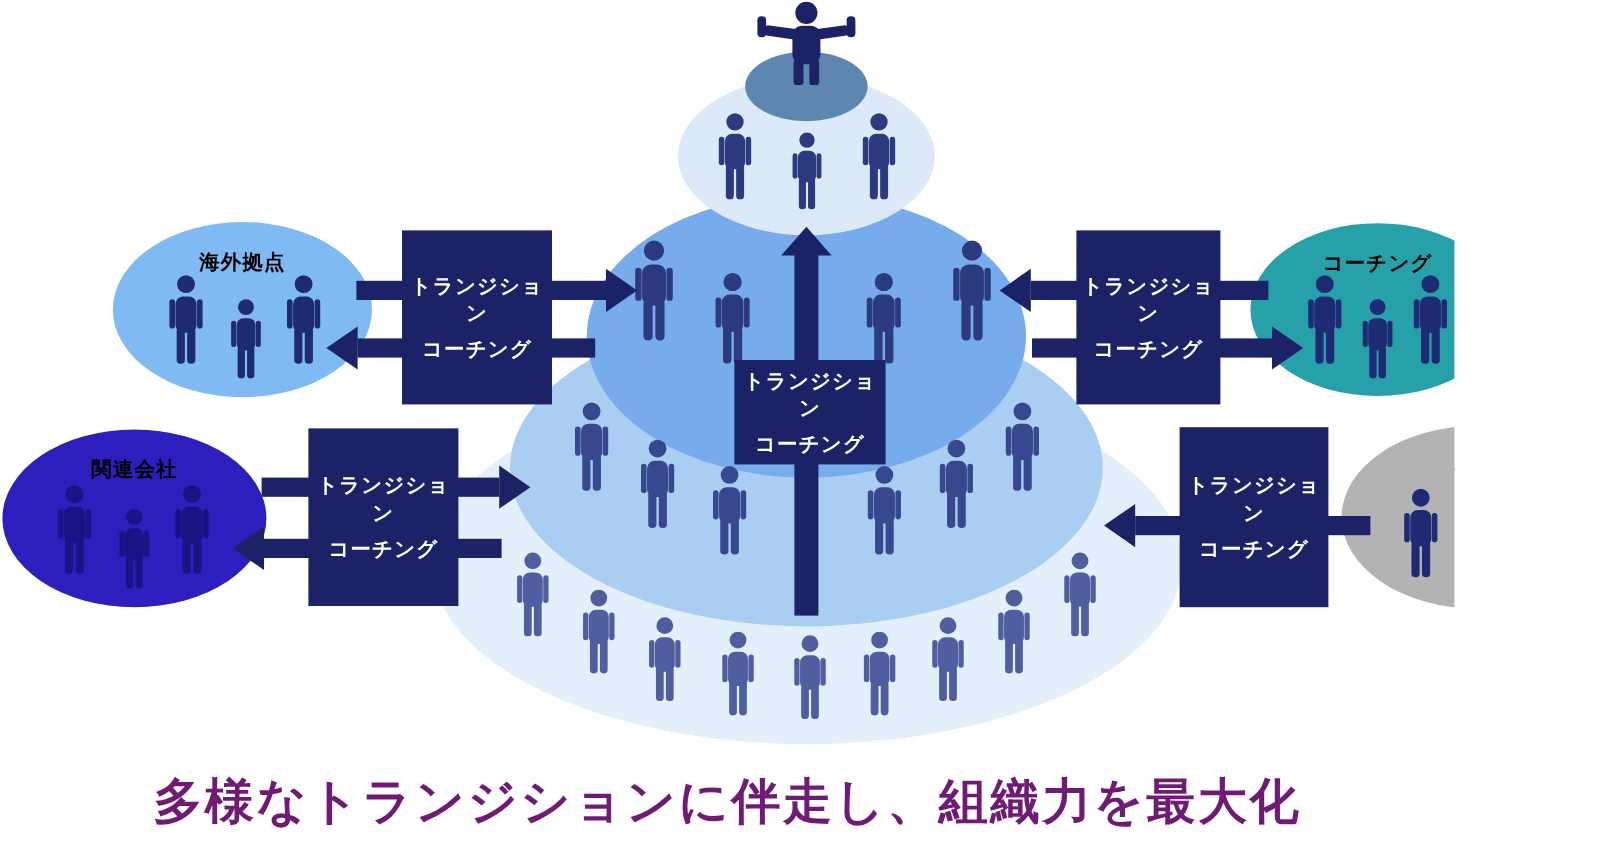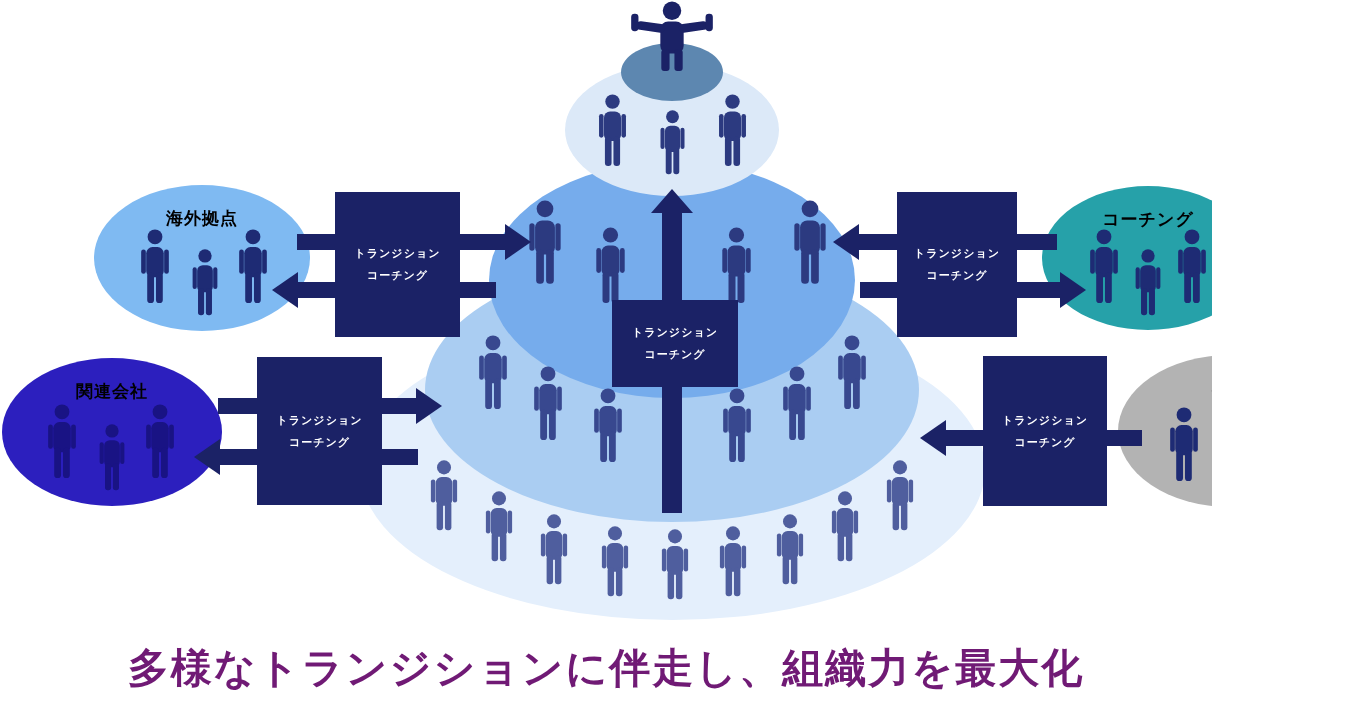--- a/index.html
+++ b/index.html
@@ -14,21 +14,21 @@
   #people-layer{position:absolute;inset:0;z-index:2;}
   .person{position:absolute;}
   .shaft{position:absolute;background:#1b2266;z-index:3;}
   .tri{position:absolute;width:0;height:0;z-index:3;}
   .tri-right{border-top:18px solid transparent;border-bottom:18px solid transparent;border-left:26px solid #1b2266;}
   .tri-left{border-top:18px solid transparent;border-bottom:18px solid transparent;border-right:26px solid #1b2266;}
   .tri-up{border-left:21px solid transparent;border-right:21px solid transparent;border-bottom:24px solid #1b2266;}
   .coach-box{
     position:absolute;z-index:4;background:#1b2266;color:#ffffff;
     display:flex;flex-direction:column;align-items:center;justify-content:center;gap:7px;
-    font-weight:bold;font-size:11px;letter-spacing:1px;text-align:center;
+    font-weight:bold;font-size:17px;letter-spacing:1px;text-align:center;
   }
   .caption{
     position:absolute;left:0;right:0;top:641px;text-align:center;z-index:1;
     font-size:41px;font-weight:bold;color:#701a75;letter-spacing:2px;
   }
 </style>
 </head>
 <body>
 
 <div class="stage">

